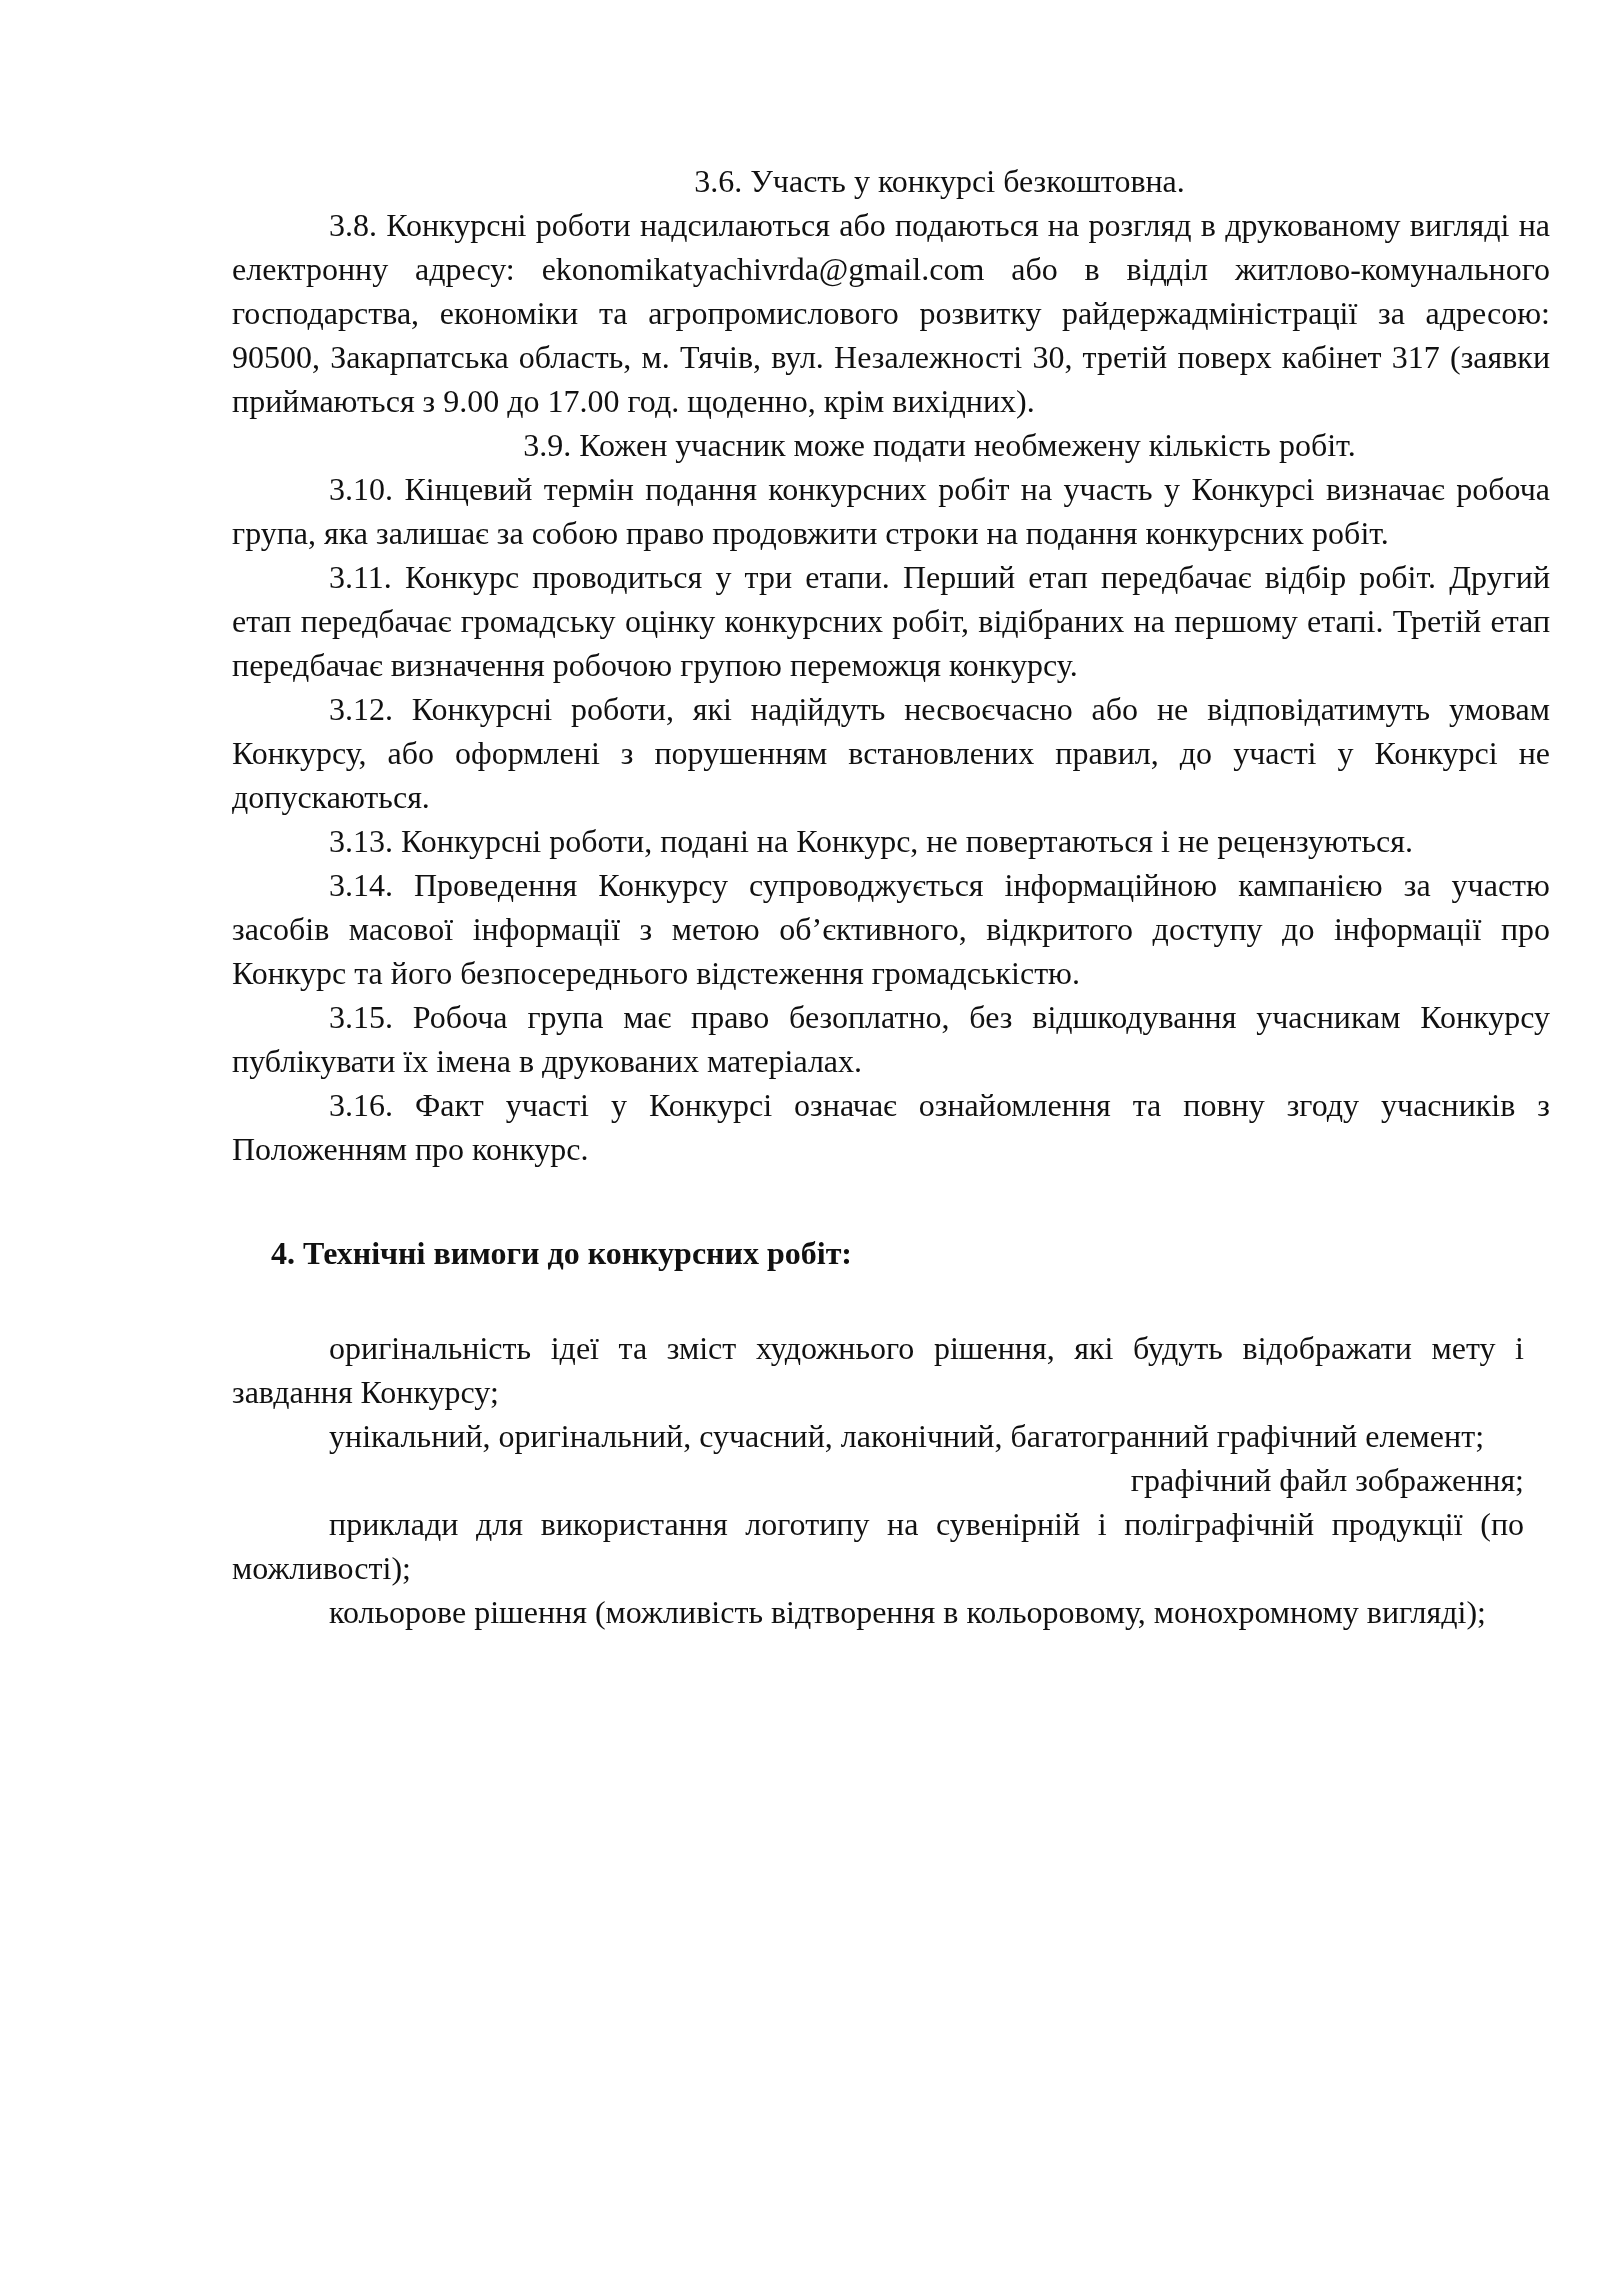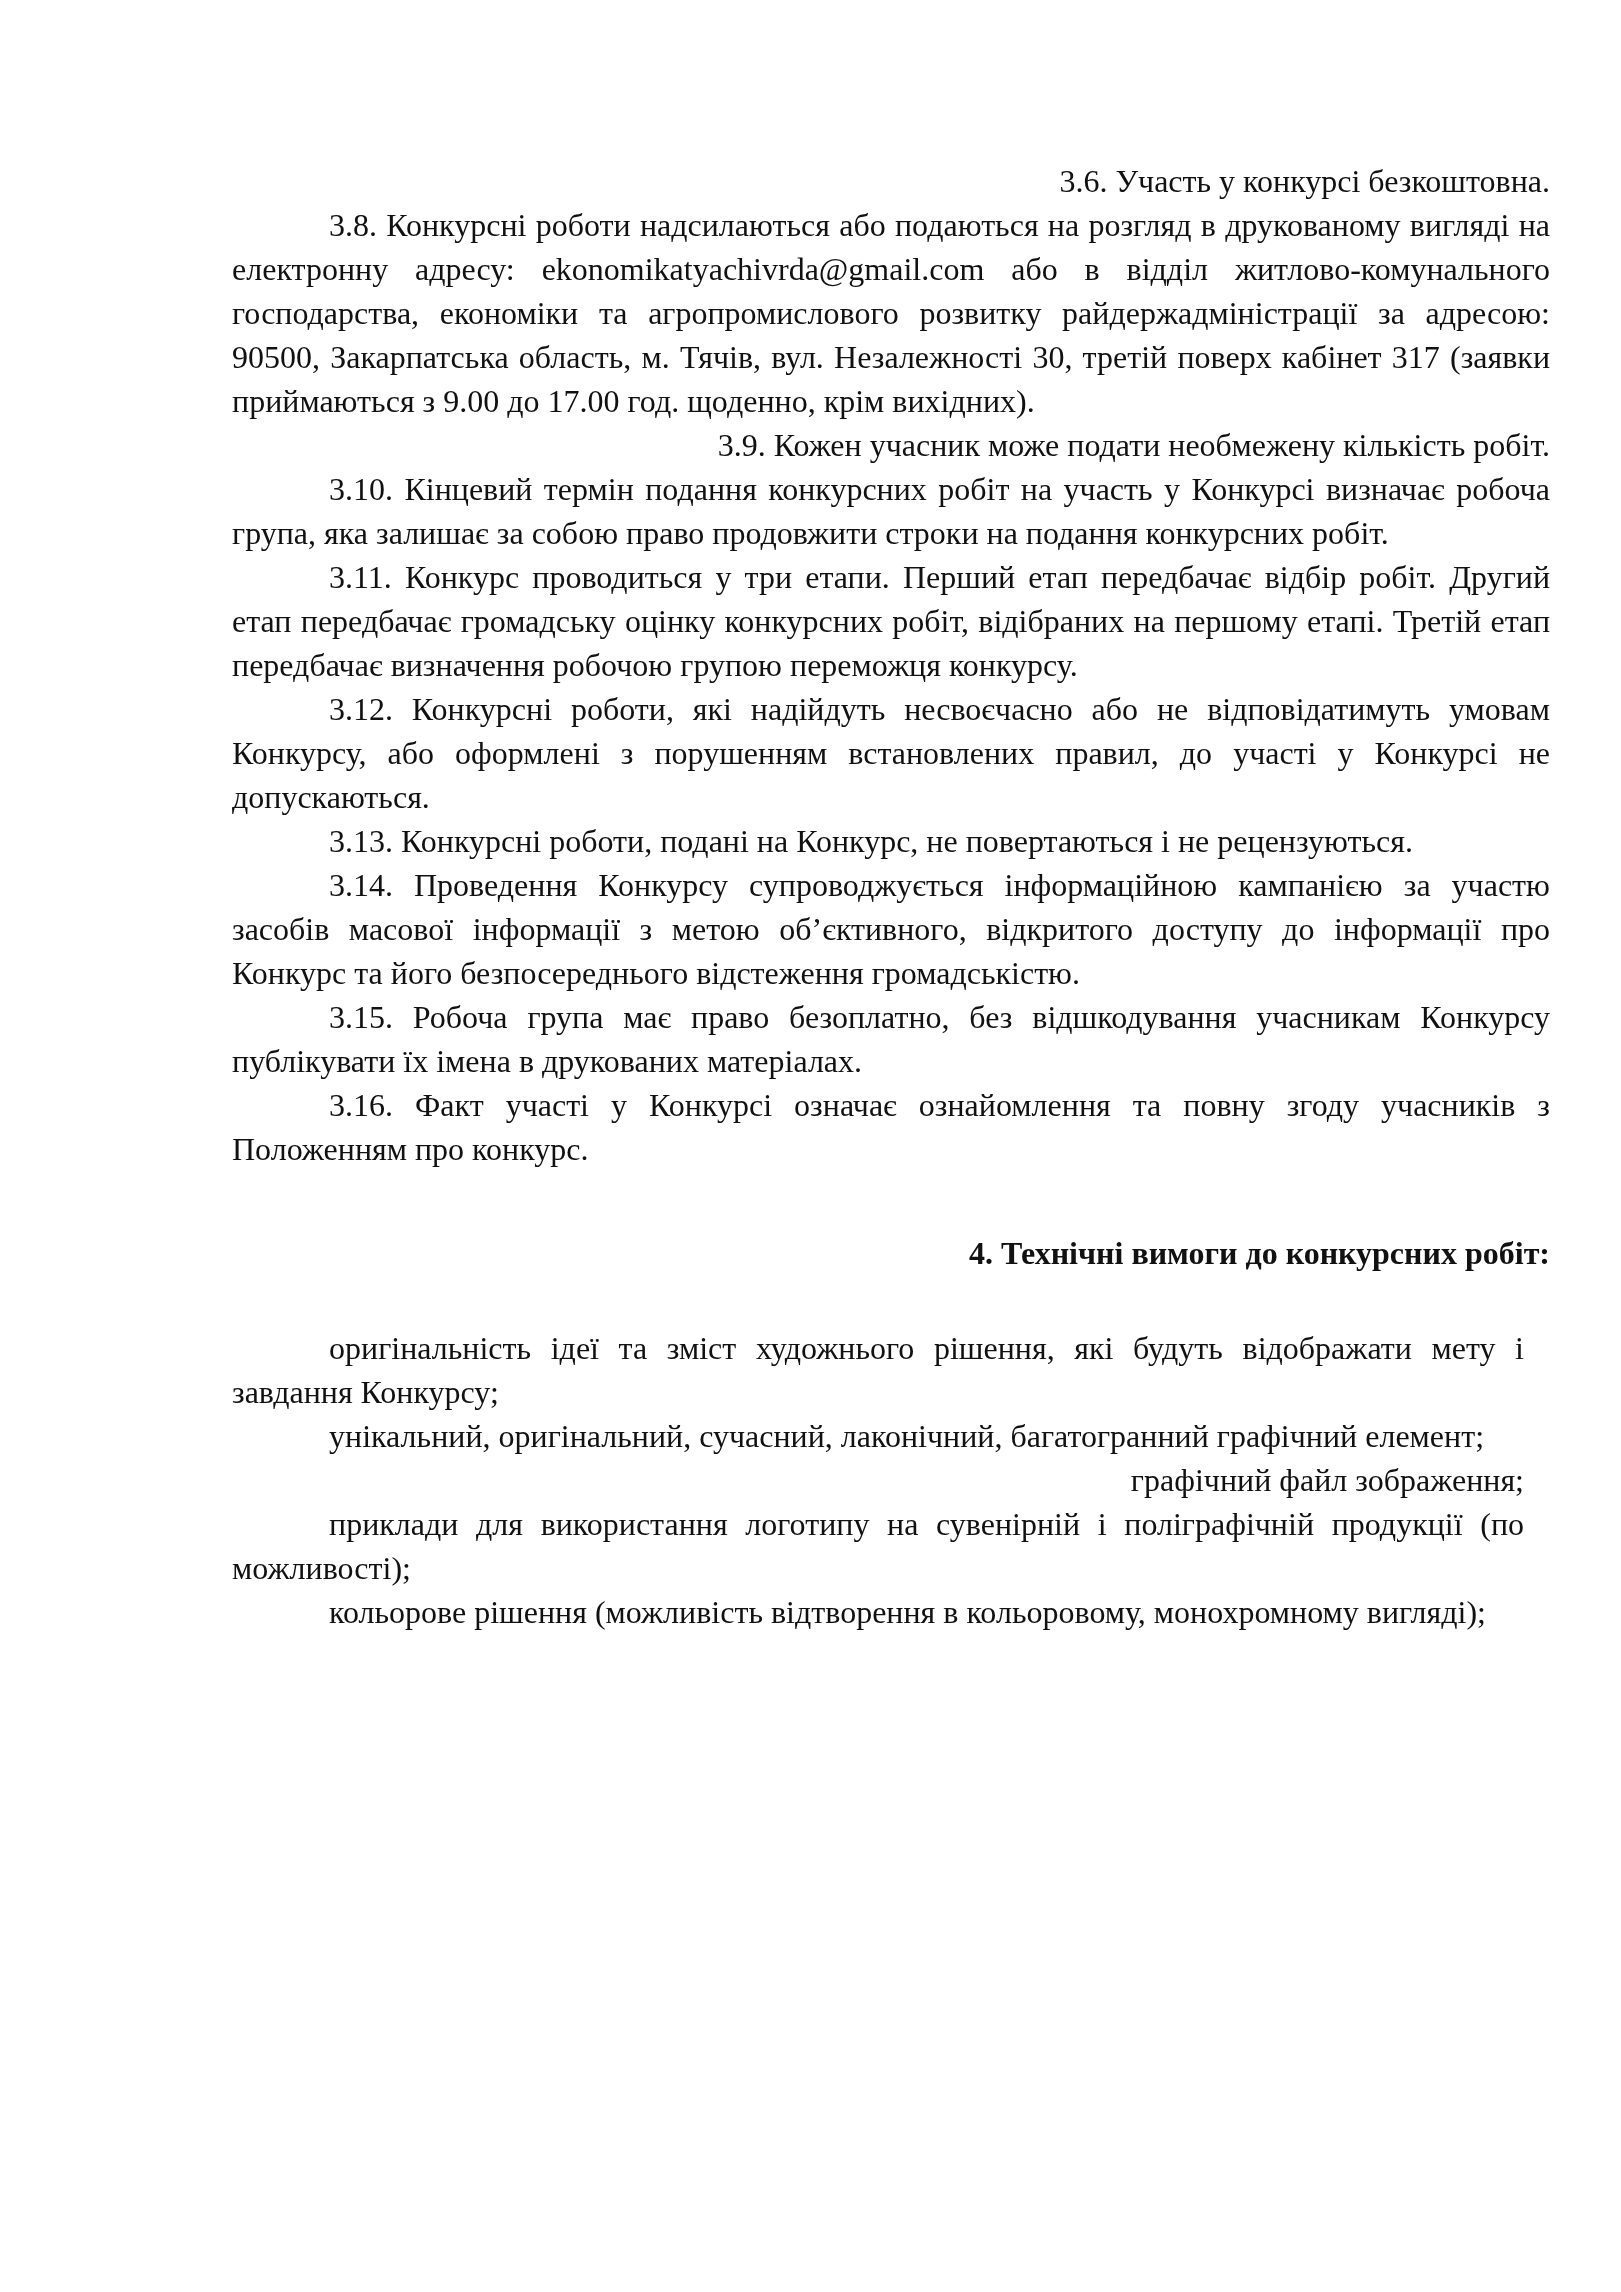--- a/index.html
+++ b/index.html
@@ -8,24 +8,24 @@
     position: absolute;
     left: 232px;
     top: 159px;
     width: 1318px;
     font-family: "Liberation Serif", "DejaVu Serif", serif;
     font-size: 32px;
     line-height: 44px;
     color: #111111;
   }
   .para { margin: 0; text-align: justify; text-indent: 97px; }
-  .para.no-justify { text-align: right; }
+  .para.no-justify { text-align: center; }
   .heading {
     margin: 61px 0 51px 0;
-    text-align: right;
+    text-align: left;
     font-weight: bold;
     font-size: 32px;
     line-height: 43px;
     padding-left: 39px;
   }
   .req { margin: 0; text-align: justify; text-indent: 97px; width: 1292px; }
   .req.left { text-align: right; }
 </style>
 </head>
 <body>

